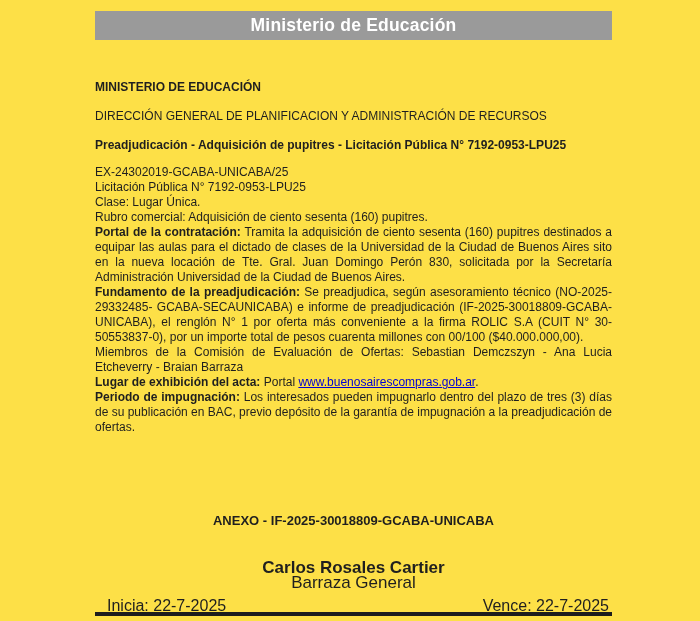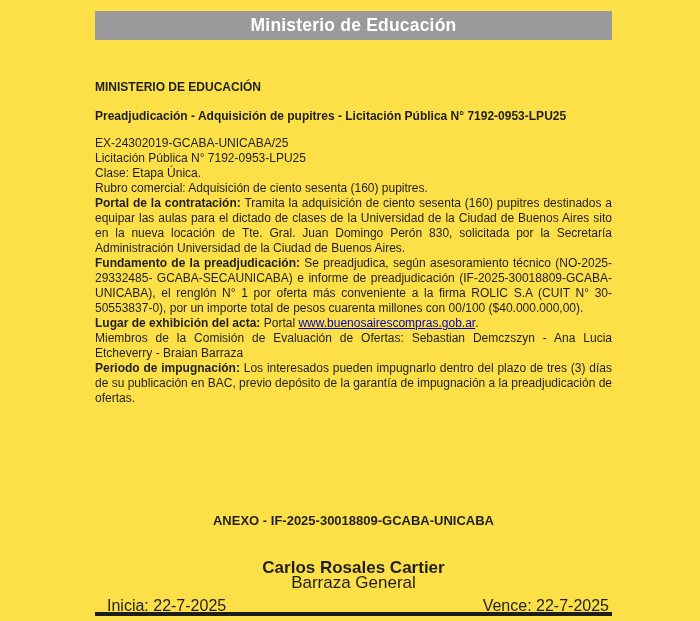--- a/index.html
+++ b/index.html
@@ -76,35 +76,36 @@
 <body>
 
 <div class="page">
 
   <div class="titlebar">
     <span class="title">Ministerio de Educación</span>
   </div>
 
   <div class="doc">
     <p class="org-title">MINISTERIO DE EDUCACIÓN</p>
+    <p class="org-sub">DIRECCIÓN GENERAL DE PLANIFICACION Y ADMINISTRACIÓN DE RECURSOS</p>
     <p class="subject">Preadjudicación - Adquisición de pupitres - Licitación Pública N° 7192-0953-LPU25</p>
 
     <div class="bodyblock">
       <p>EX-24302019-GCABA-UNICABA/25</p>
       <p>Licitación Pública N° 7192-0953-LPU25</p>
-      <p>Clase: Etapa Única.</p>
+      <p>Clase: Lugar Única.</p>
       <p>Rubro comercial: Adquisición de ciento sesenta (160) pupitres.</p>
 
       <p><span class="lbl">Portal de la contratación:</span><span> Tramita la adquisición de ciento sesenta (160) pupitres destinados a equipar las aulas para el dictado de clases de la Universidad de la Ciudad de Buenos Aires sito en la nueva locación de Tte. Gral. Juan Domingo Perón 830, solicitada por la Secretaría Administración Universidad de la Ciudad de Buenos Aires.</span></p>
 
       <p><span class="lbl">Fundamento de la preadjudicación:</span><span> Se preadjudica, según asesoramiento técnico (NO-2025-29332485- GCABA-SECAUNICABA) e informe de preadjudicación (IF-2025-30018809-GCABA-UNICABA), el renglón N° 1 por oferta más conveniente a la firma ROLIC S.A (CUIT N° 30-50553837-0), por un importe total de pesos cuarenta millones con 00/100 ($40.000.000,00).</span></p>
 
+      <p><span>Miembros de la Comisión de Evaluación de Ofertas: Sebastian Demczszyn - Ana Lucia Etcheverry - Braian Barraza</span></p>
+
       <p><span class="lbl">Lugar de exhibición del acta:</span><span> Portal </span><a class="link">www.buenosairescompras.gob.ar</a><span>.</span></p>
-
-      <p><span>Miembros de la Comisión de Evaluación de Ofertas: Sebastian Demczszyn - Ana Lucia Etcheverry - Braian Barraza</span></p>
 
       <p><span class="lbl">Periodo de impugnación:</span><span> Los interesados pueden impugnarlo dentro del plazo de tres (3) días de su publicación en BAC, previo depósito de la garantía de impugnación a la preadjudicación de ofertas.</span></p>
     </div>
   </div>
 
   <p class="annex">ANEXO - IF-2025-30018809-GCABA-UNICABA</p>
 
   <div class="sig">
     <p class="sig-name">Carlos Rosales Cartier</p>
     <p>Barraza General</p>

